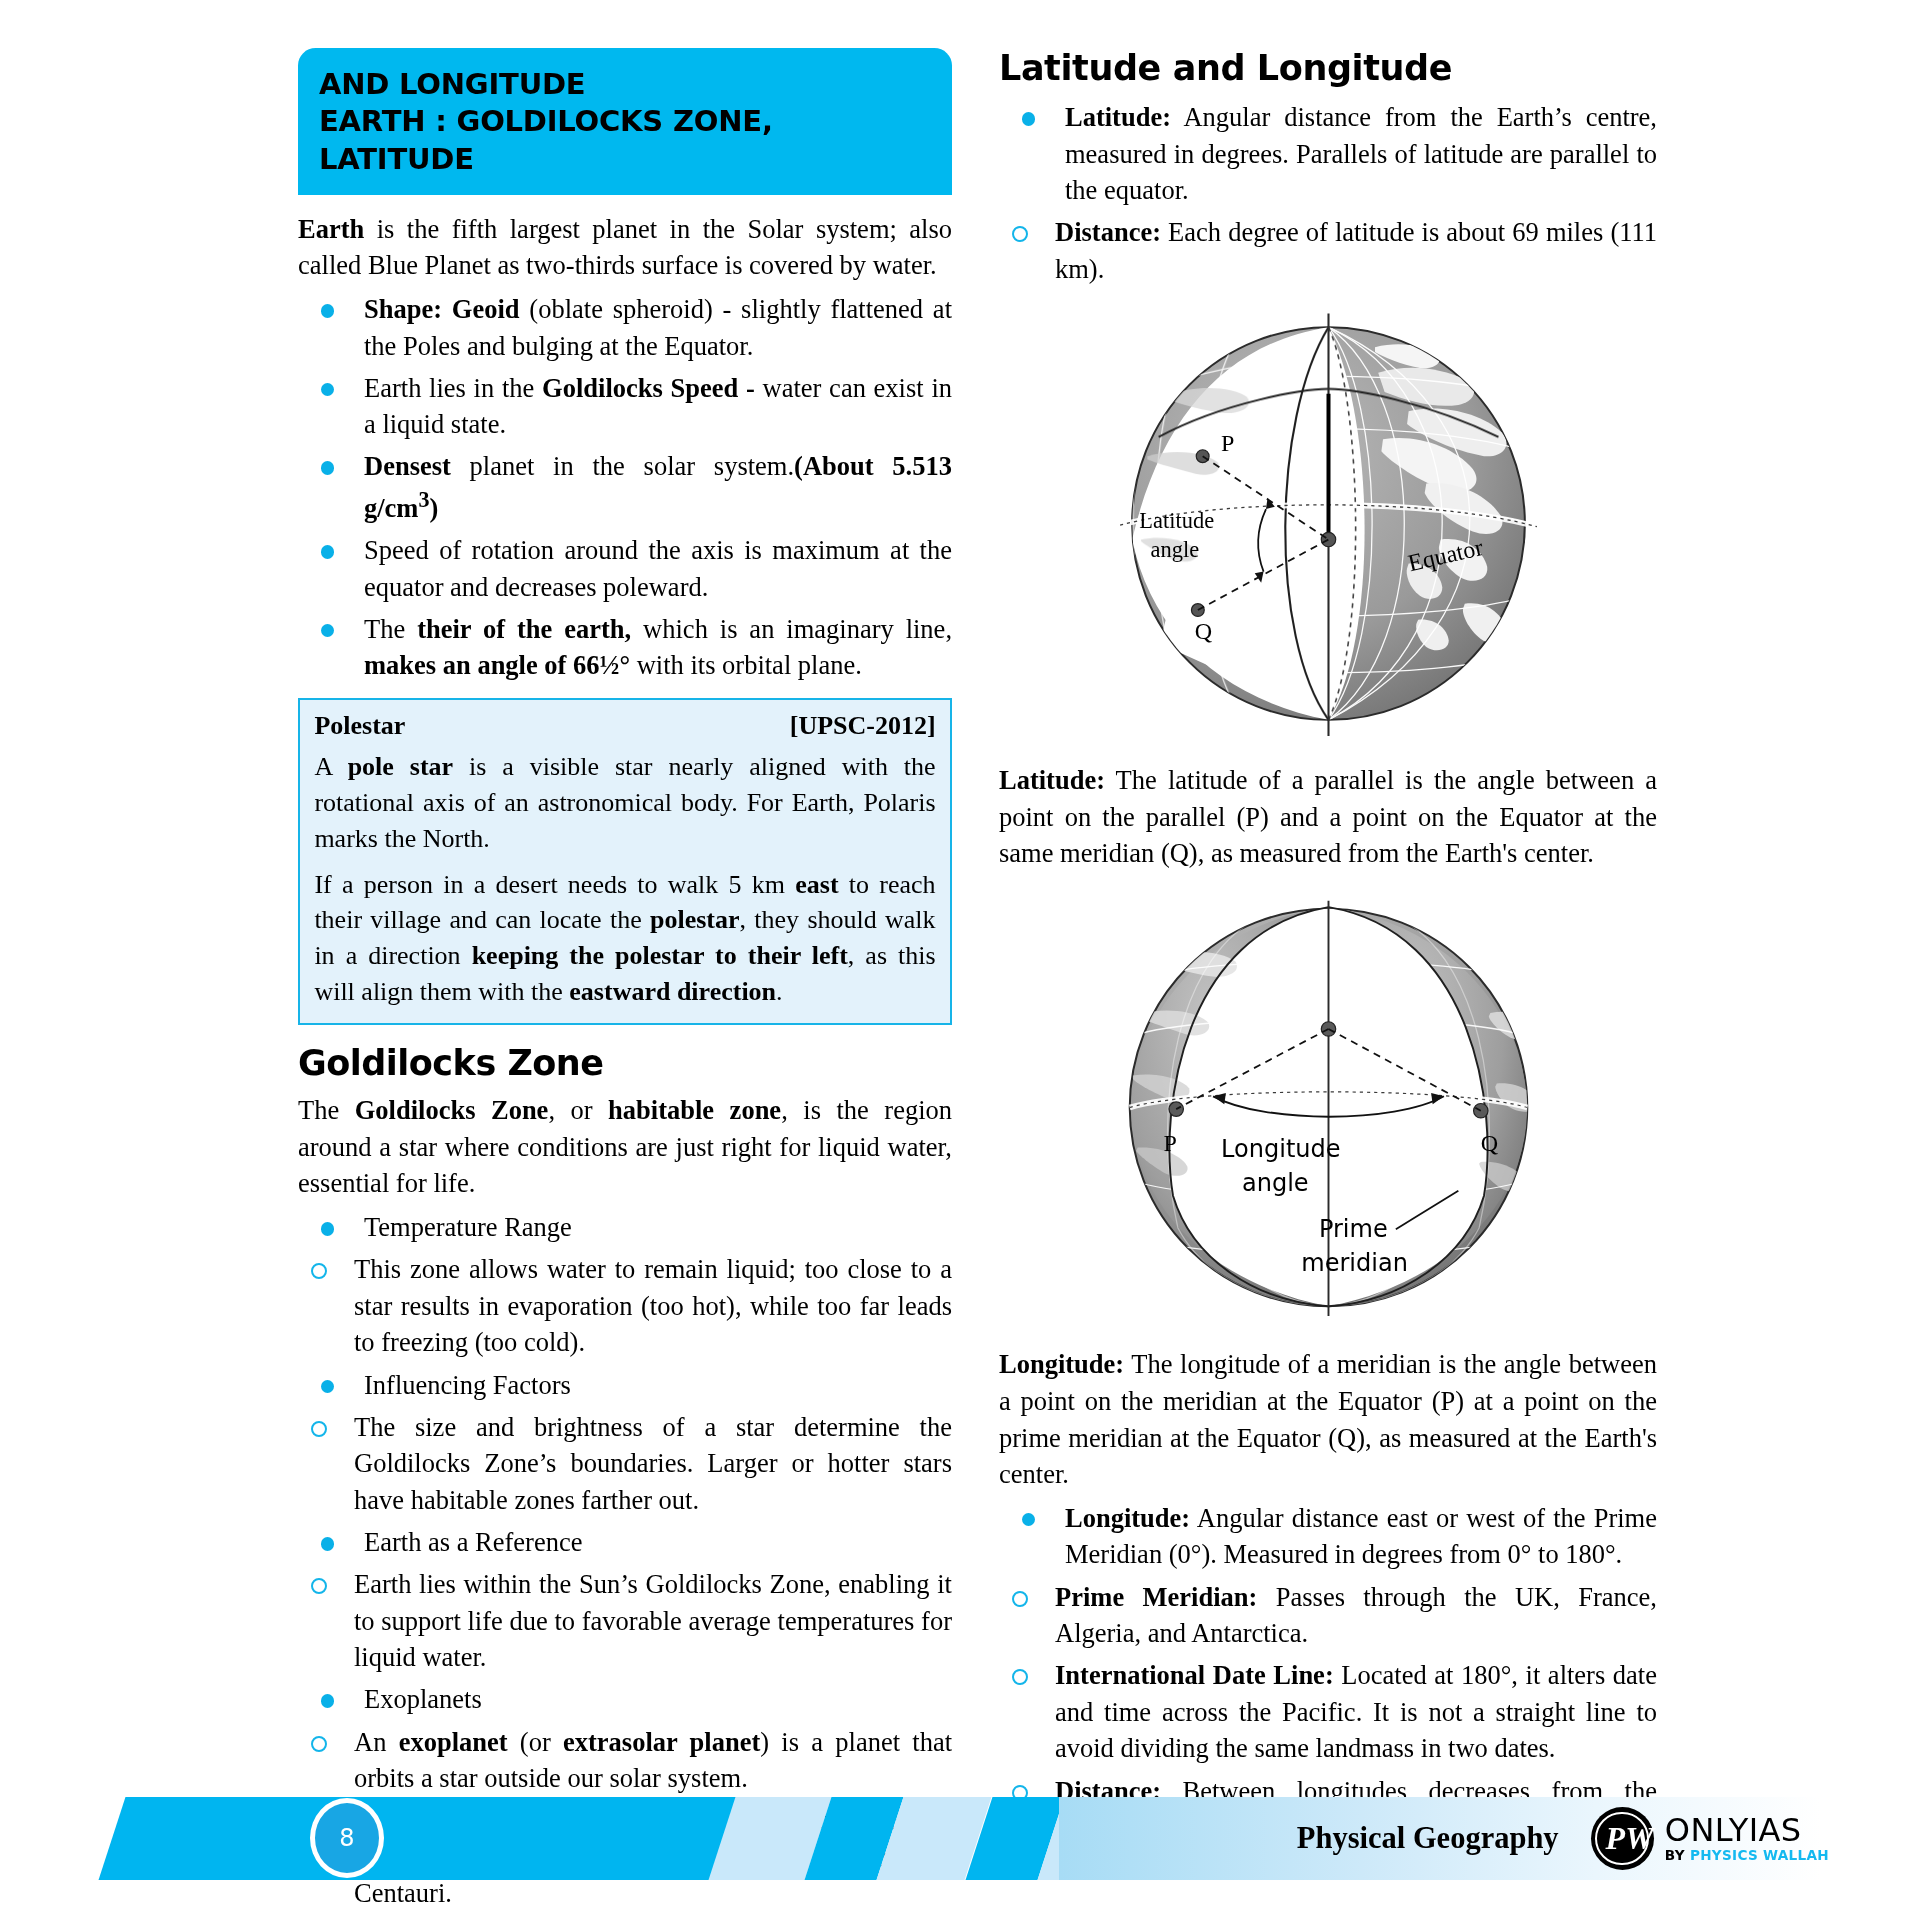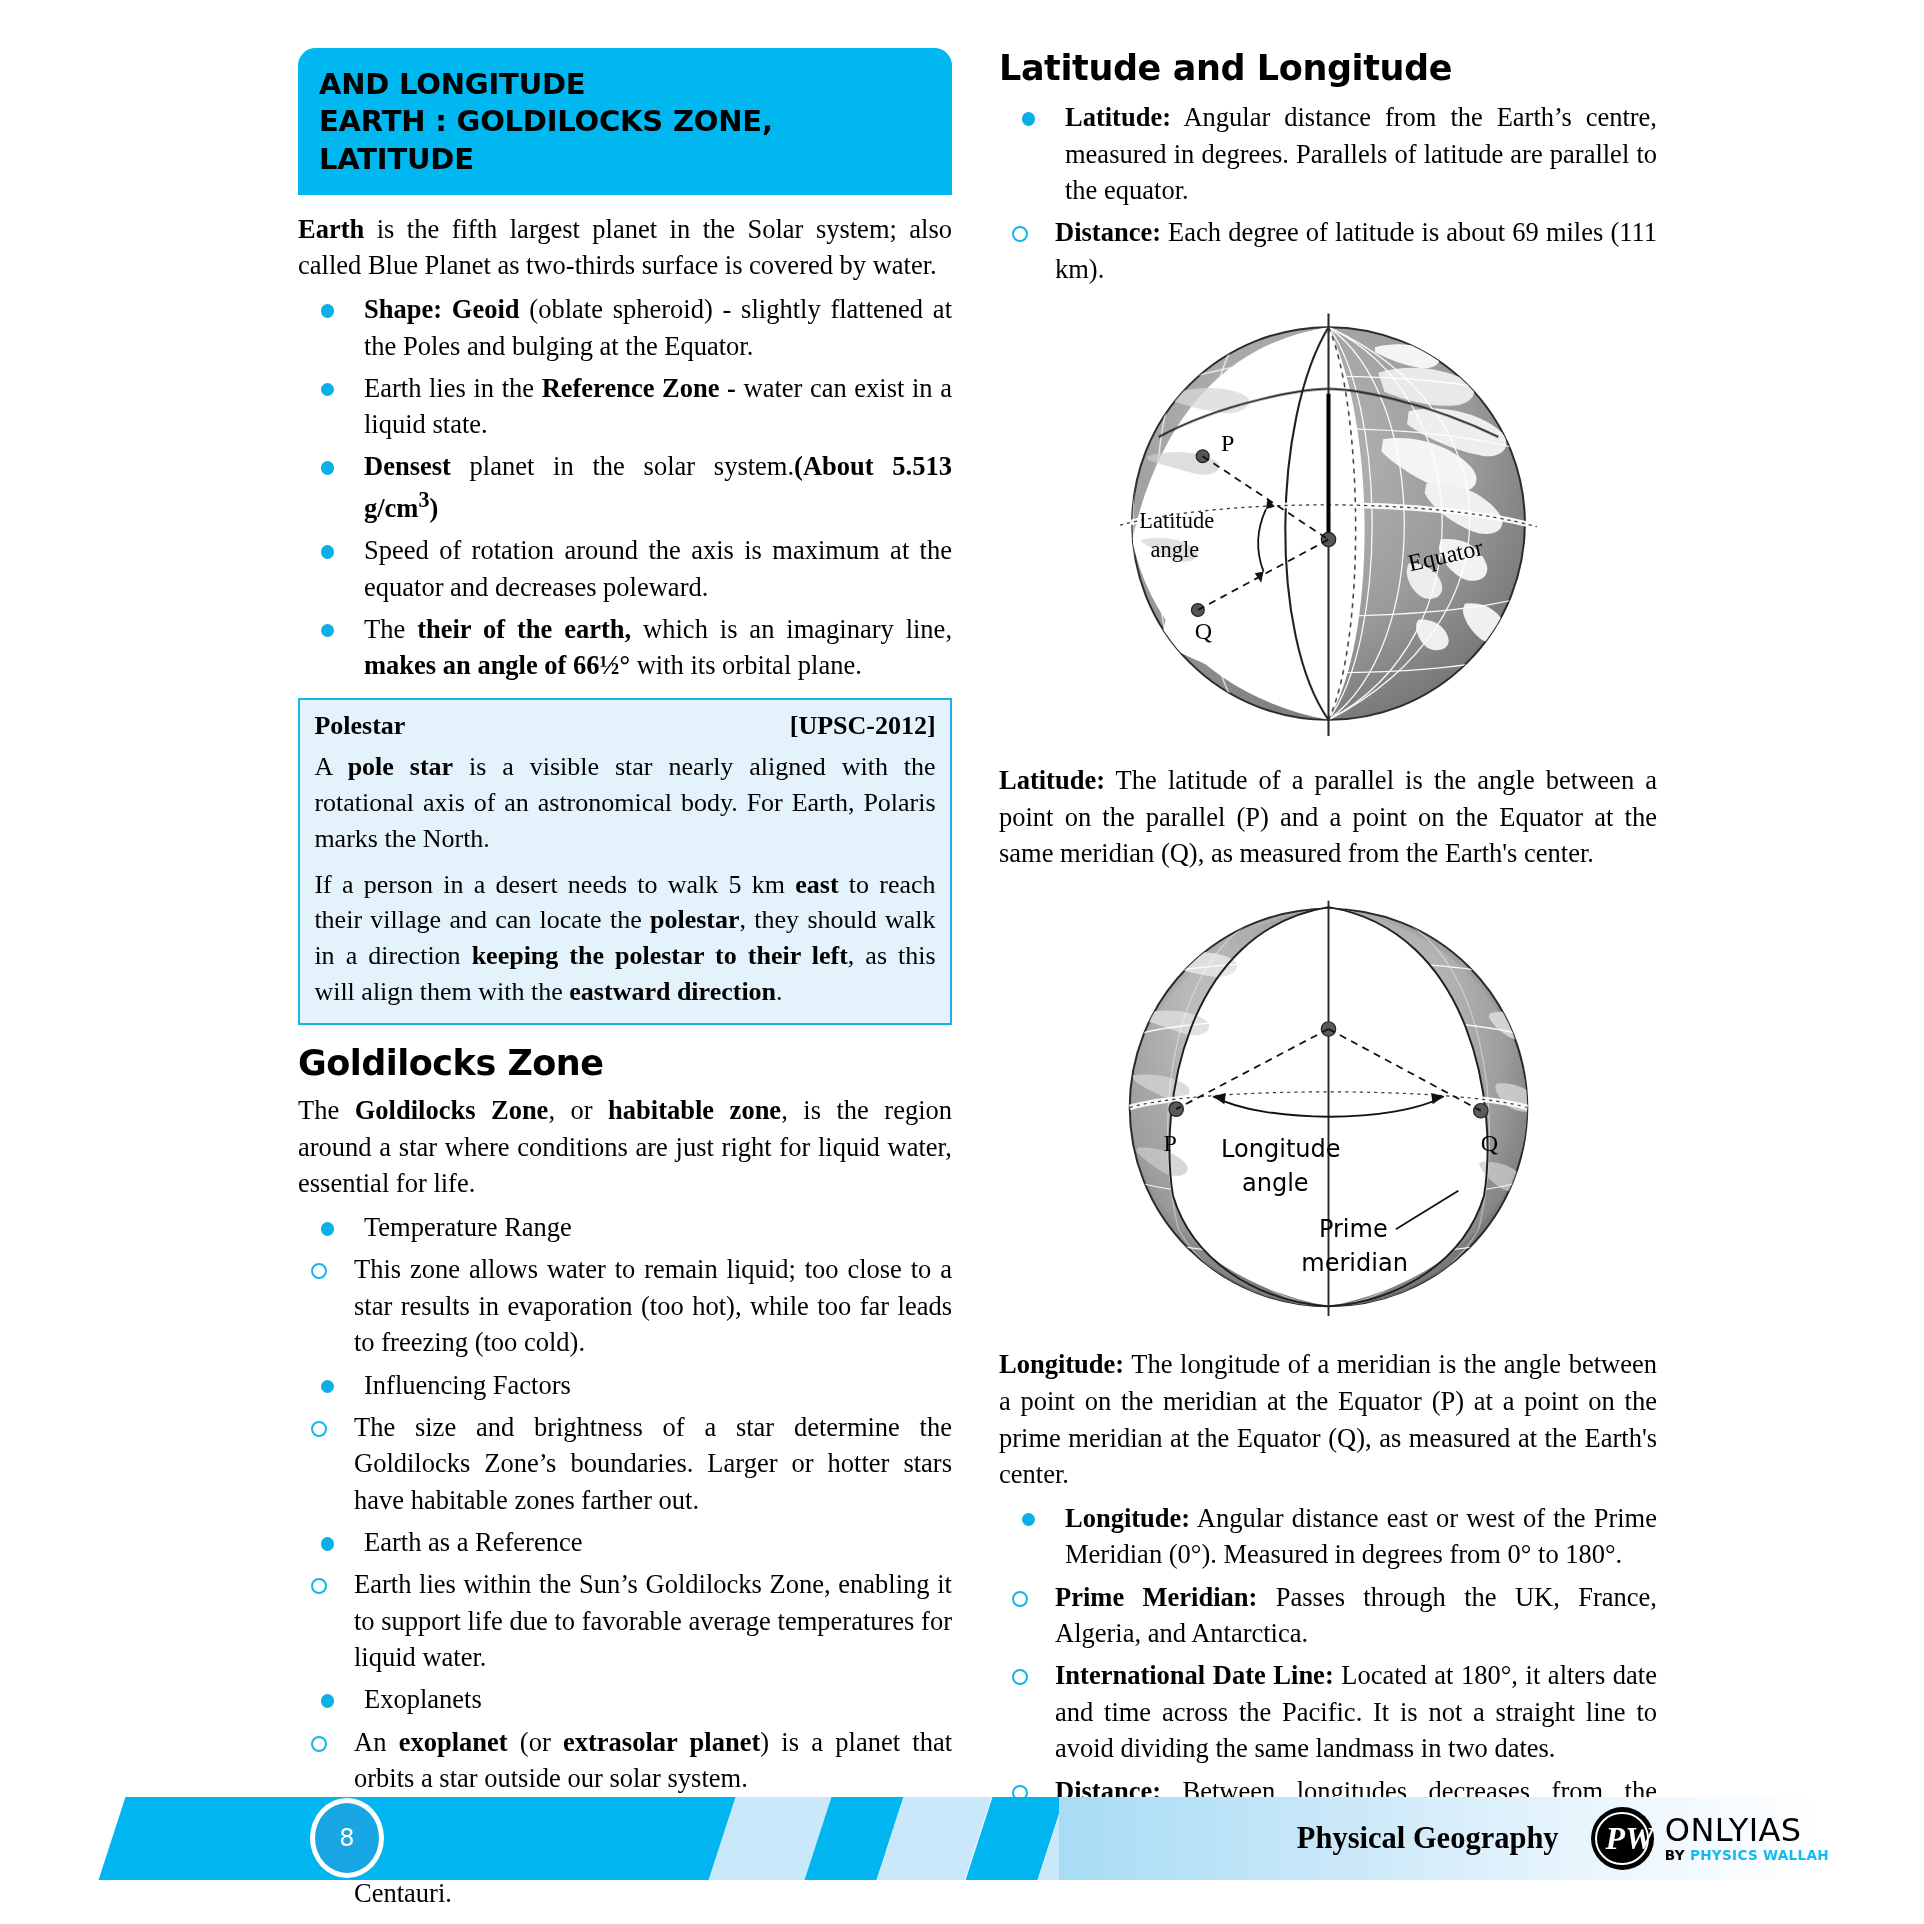--- a/index.html
+++ b/index.html
@@ -185,21 +185,21 @@
 
     <div class="title-banner">
       <div class="tline">AND LONGITUDE</div>
       <div class="tline">EARTH : GOLDILOCKS ZONE, LATITUDE</div>
     </div>
 
     <p class="body"><b>Earth</b> is the fifth largest planet in the Solar system; also called Blue Planet as two-thirds surface is covered by water.</p>
 
     <ul class="lvl1">
       <li><b>Shape: Geoid</b> (oblate spheroid) - slightly flattened at the Poles and bulging at the Equator.</li>
-      <li>Earth lies in the <b>Reference Zone -</b> water can exist in a liquid state.</li>
+      <li>Earth lies in the <b>Goldilocks Speed -</b> water can exist in a liquid state.</li>
       <li class="noj"><b>Densest</b> planet in the solar system.<b>(About 5.513 g/cm<sup>3</sup>)</b></li>
       <li>Speed of rotation around the axis is maximum at the equator and decreases poleward.</li>
       <li>The <b>their of the earth,</b> which is an imaginary line, <b>makes an angle of 66½°</b> with its orbital plane.</li>
     </ul>
 
     <div class="infobox">
       <div class="ib-head">
         <span>Polestar</span>
         <span>[UPSC-2012]</span>
       </div>

